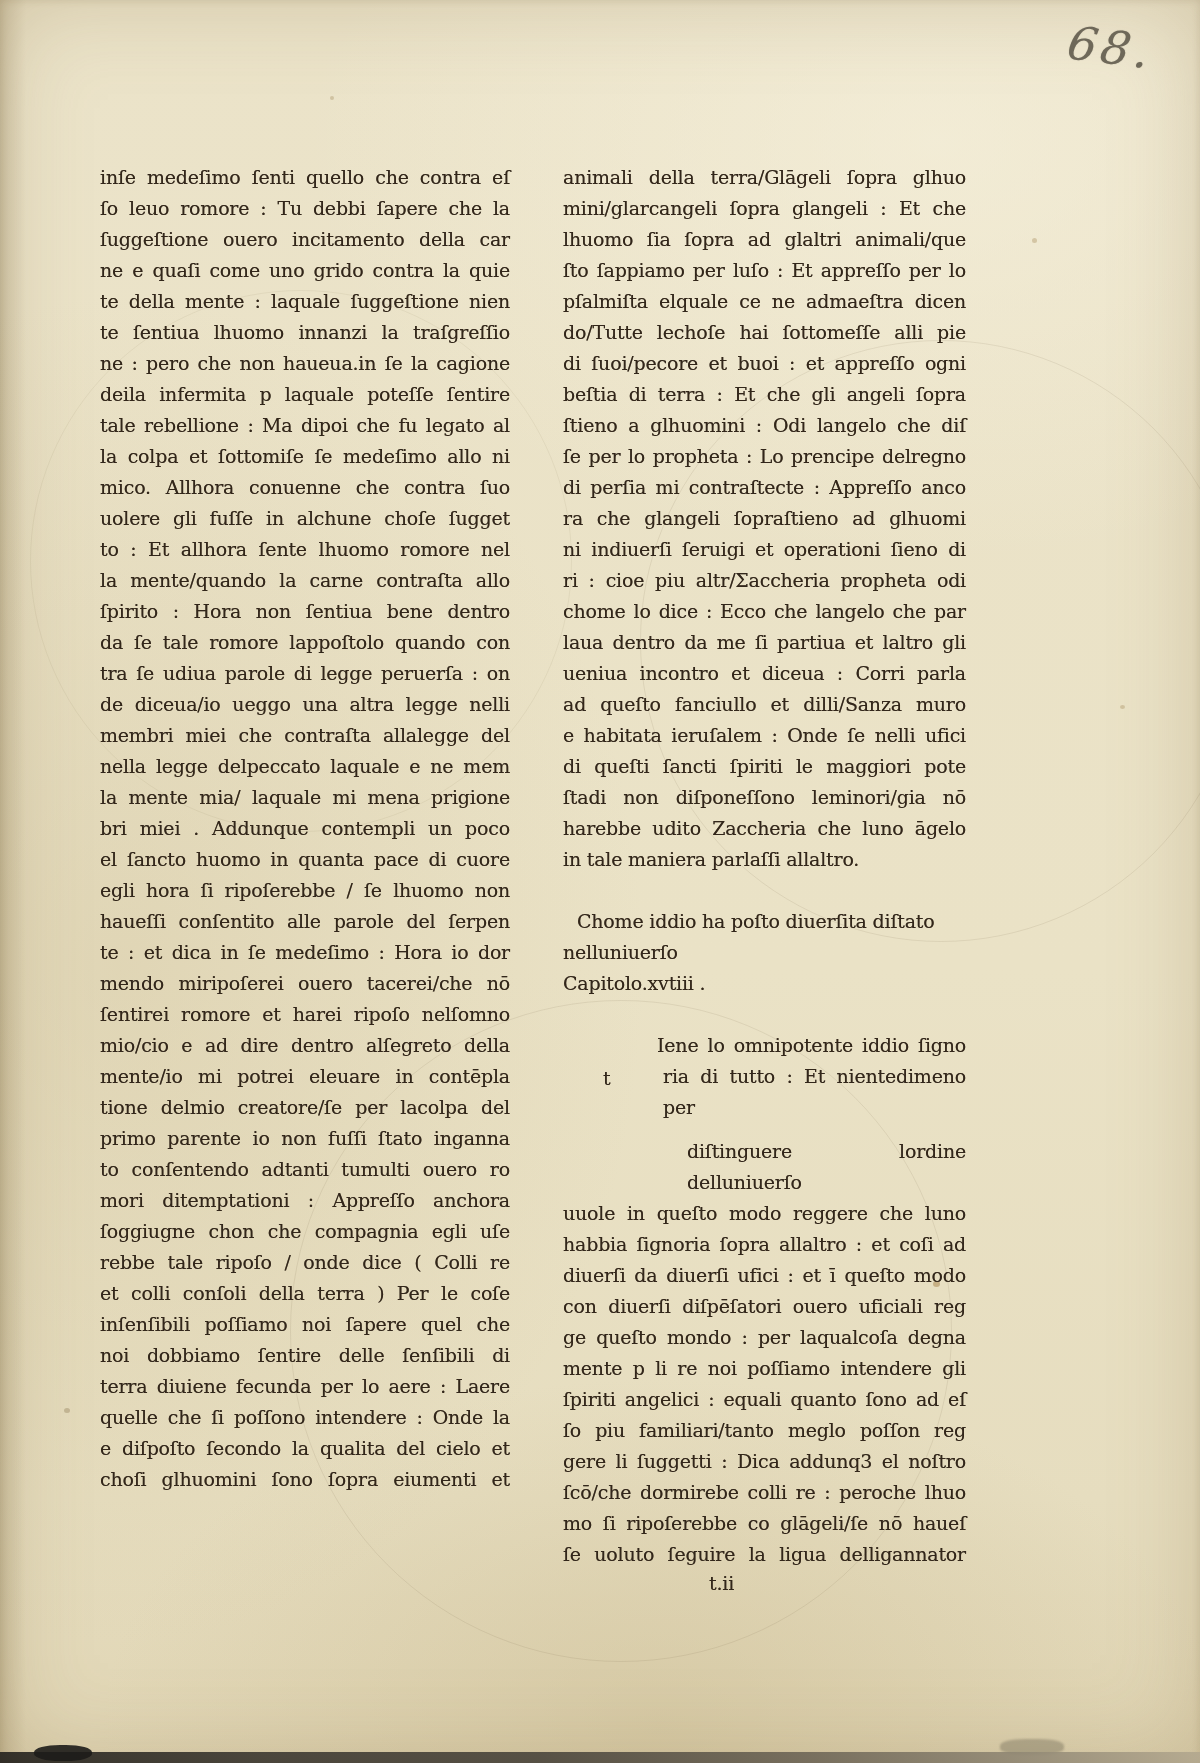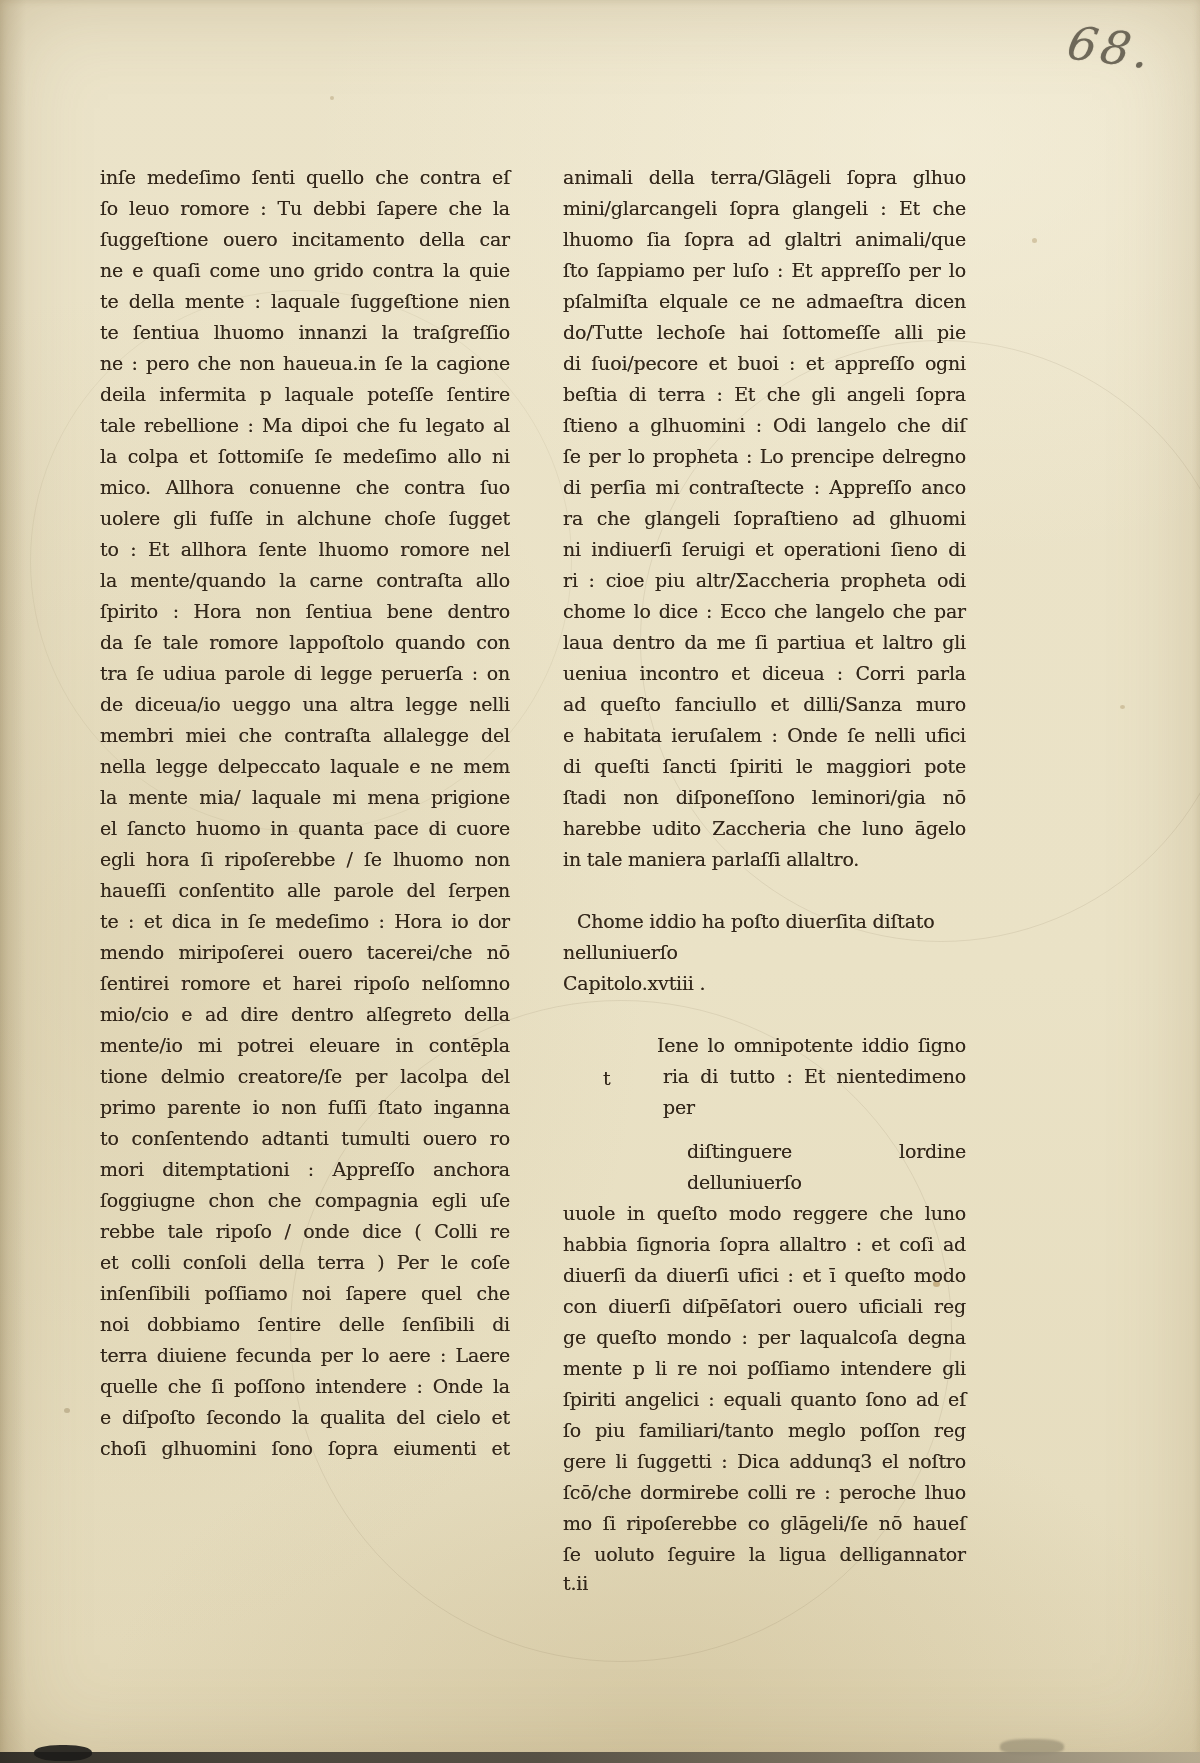--- a/index.html
+++ b/index.html
@@ -57,21 +57,21 @@
   .block{position:relative;}
   .block1 .line:last-child{text-align-last:left;}
   .spacer{height:31px;}
   .chapter-heading .line1{padding-left:14px;text-align:right;text-align-last:left;text-shadow:0 0 .6px rgba(50,38,26,.55);}
   .chapter-heading .line2{display:flex;justify-content:space-between;text-shadow:0 0 .6px rgba(50,38,26,.55);flex-direction:column;}
   .block2-indent .line{padding-left:100px;}
   .block2-indent .line:nth-child(1){padding-left:94px;}
   .block2-indent .line:nth-child(3){padding-left:124px;margin-top:13px;}
   .guide-letter{position:absolute;left:40px;top:33px;font-size:19px;color:#32261a;
     text-shadow:0 0 .6px rgba(50,38,26,.55);}
-  .signature{margin-top:-2px;text-align:left;padding-right:86px;font-size:19px;line-height:31px;color:#32261a;
+  .signature{margin-top:-2px;text-align:center;padding-right:86px;font-size:19px;line-height:31px;color:#32261a;
     text-shadow:0 0 .6px rgba(50,38,26,.55);}
 </style>
 </head>
 <body>
 
 <div class="page">
 
   <div class="edge-left"></div>
   <div class="ring r1"></div>
   <div class="ring r2"></div>
@@ -100,20 +100,21 @@
         <div class="line">uolere gli fuſſe in alchune choſe ſugget</div>
         <div class="line">to : Et allhora ſente lhuomo romore nel</div>
         <div class="line">la mente/quando la carne contraſta allo</div>
         <div class="line">ſpirito :  Hora non ſentiua bene dentro</div>
         <div class="line">da ſe tale romore lappoſtolo quando con</div>
         <div class="line">tra ſe udiua parole di legge peruerſa : on</div>
         <div class="line">de diceua/io ueggo una altra legge nelli</div>
         <div class="line">membri miei che contraſta allalegge del</div>
         <div class="line">nella legge delpeccato laquale e ne mem</div>
         <div class="line">la mente mia/ laquale mi mena prigione</div>
+        <div class="line">bri miei . Addunque contempli un poco</div>
         <div class="line">el ſancto huomo in quanta pace di cuore</div>
         <div class="line">egli hora ſi ripoſerebbe / ſe lhuomo non</div>
         <div class="line">haueſſi conſentito alle parole del ſerpen</div>
         <div class="line">te : et dica in ſe medeſimo :  Hora io dor</div>
         <div class="line">mendo miripoſerei ouero tacerei/che nō</div>
         <div class="line">ſentirei romore et harei ripoſo nelſomno</div>
         <div class="line">mio/cio e ad dire dentro alſegreto della</div>
         <div class="line">mente/io mi potrei eleuare in contēpla</div>
         <div class="line">tione delmio creatore/ſe per lacolpa del</div>
         <div class="line">primo parente io non fuſſi ſtato inganna</div>

